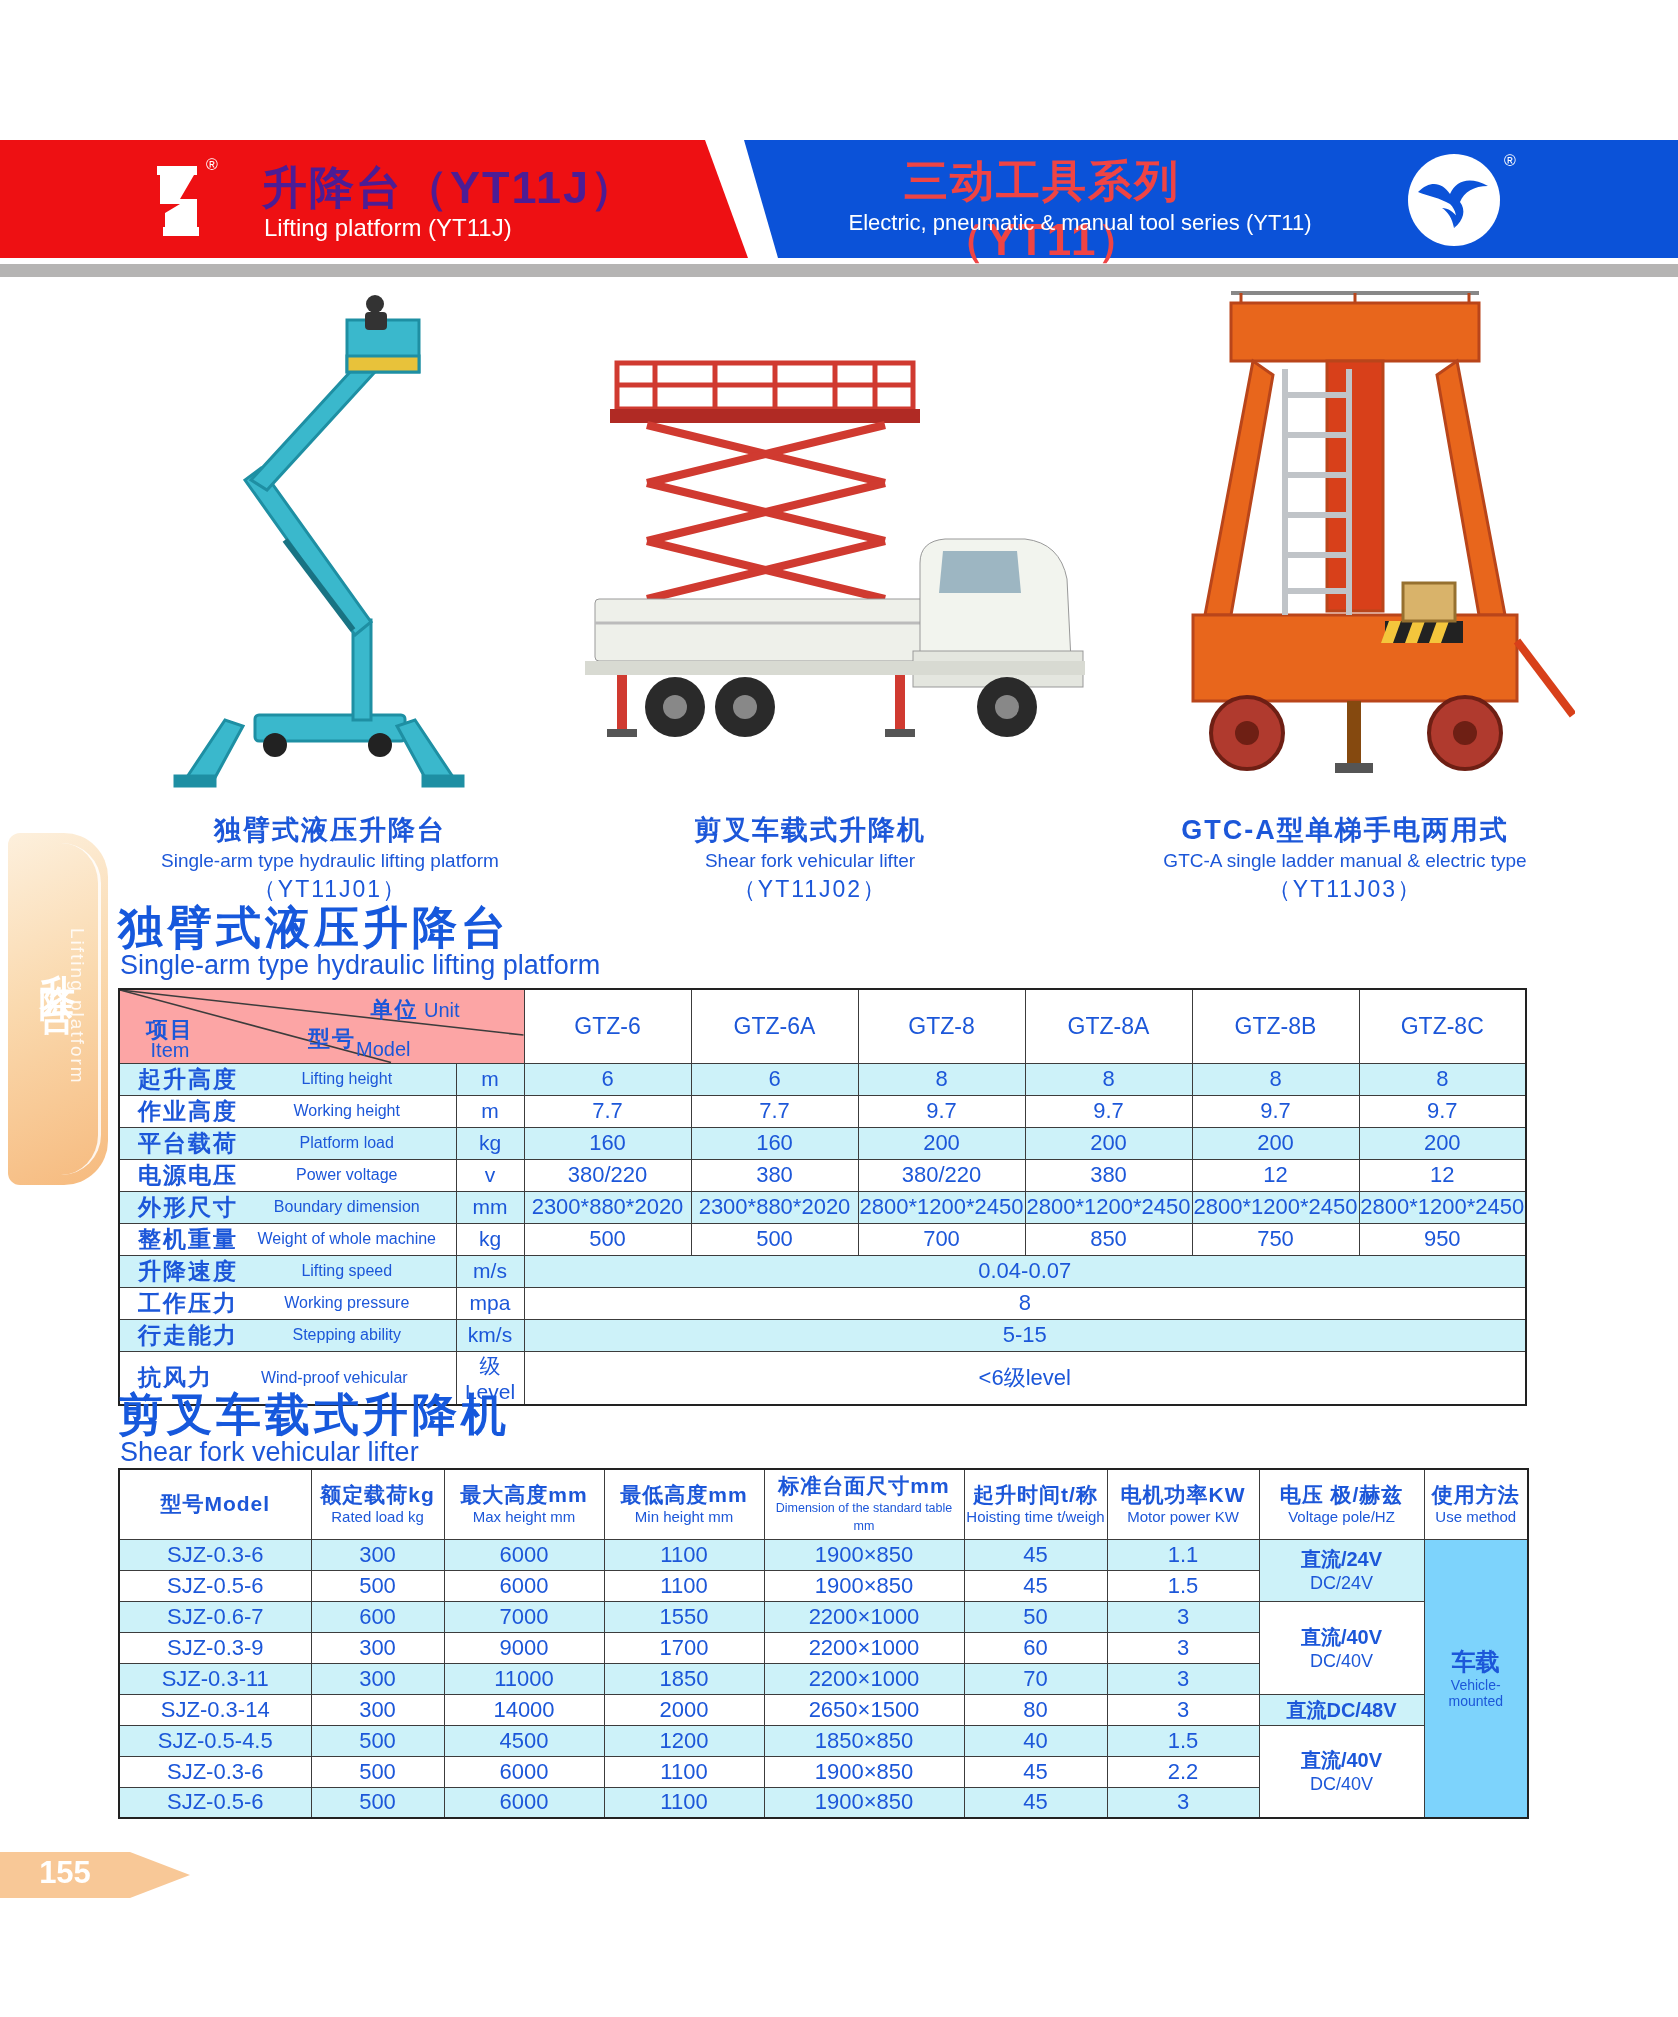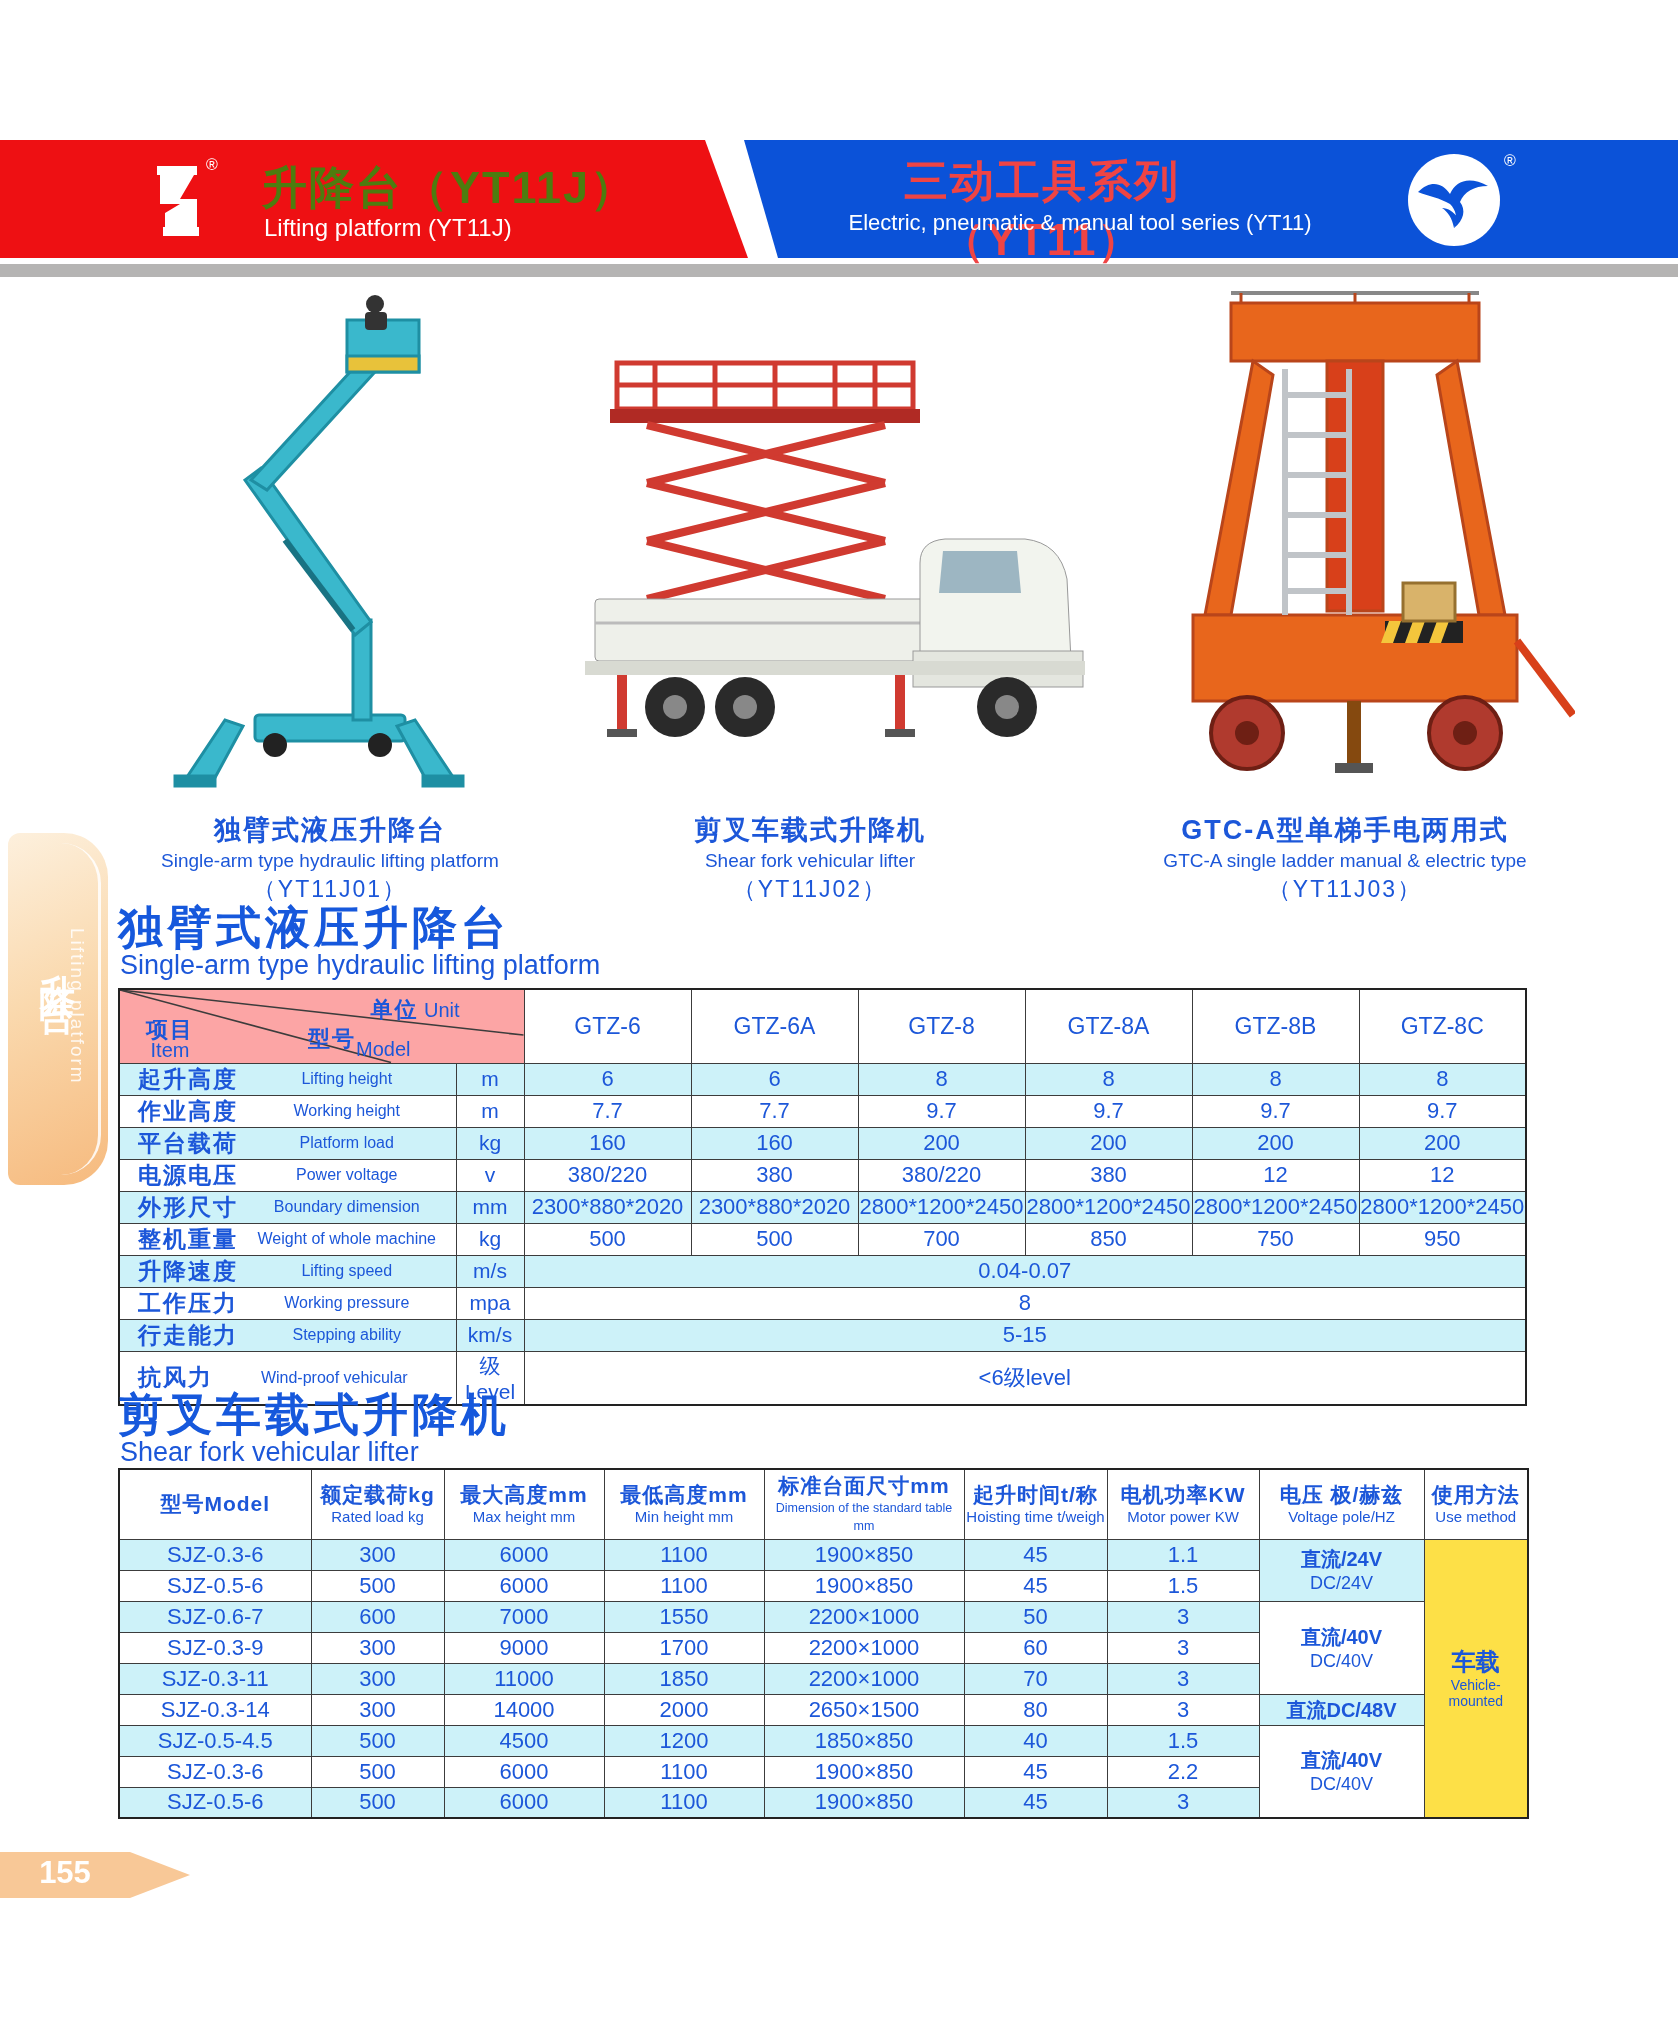--- a/index.html
+++ b/index.html
@@ -9,21 +9,21 @@
 
   
   .band-red { position:absolute; left:0; top:140px; width:762px; height:118px;
     background:#ee1013; clip-path:polygon(0 0,705px 0,748px 100%,0 100%); }
   .band-blue { position:absolute; left:740px; top:140px; width:938px; height:118px;
     background:#0b52d8; clip-path:polygon(4px 0,100% 0,100% 100%,38px 100%); }
   .gray-bar { position:absolute; left:0; top:264px; width:1678px; height:13px; background:#b5b4b3; }
 
   .hd-logo { position:absolute; left:155px; top:166px; }
   .hd-reg-left { position:absolute; left:206px; top:156px; color:#fff; font-size:16px; }
-  .hd-title-l { position:absolute; left:262px; top:158px; color:#4d7c0f; font-size:45px; font-weight:bold; letter-spacing:2px; }
+  .hd-title-l { position:absolute; left:262px; top:158px; color:#4c1d95; font-size:45px; font-weight:bold; letter-spacing:2px; }
   .hd-sub-l { position:absolute; left:264px; top:214px; color:#fff; font-size:24px; }
 
   .hd-title-r { position:absolute; left:832px; top:152px; width:420px; text-align:center; color:#ef4444; font-size:44px; font-weight:bold; letter-spacing:2px; }
   .hd-sub-r { position:absolute; left:830px; top:210px; width:500px; text-align:center; color:#fff; font-size:22px; }
   .bird-circle { position:absolute; left:1408px; top:154px; width:92px; height:92px; background:#fff; border-radius:50%; }
   .hd-reg-right { position:absolute; left:1504px; top:152px; color:#fff; font-size:16px; }
 
   
   .side-tab { position:absolute; left:8px; top:833px; width:100px; height:352px;
     background:linear-gradient(155deg,#fdf0dd 0%,#fad9ae 45%,#f6ba7e 100%);
@@ -459,21 +459,21 @@
           <td class="val-cell">300</td>
           <td class="val-cell">6000</td>
           <td class="val-cell">1100</td>
           <td class="val-cell">1900×850</td>
           <td class="val-cell">45</td>
           <td class="val-cell">1.1</td>
           <td rowspan="2" style="background: rgb(205, 242, 249);">
             <div class="volt-l1">直流/24V</div>
             <div class="volt-l2">DC/24V</div>
           </td>
-          <td rowspan="9" style="background: #fde047;">
+          <td rowspan="9" style="background: #7dd3fc;">
             <div class="use-cn">车载</div>
             <div class="use-en">Vehicle-mounted</div>
           </td>
         </tr>
         <tr class="row-plain" style="height: 31px;">
           <td class="val-cell">SJZ-0.5-6</td>
           <td class="val-cell">500</td>
           <td class="val-cell">6000</td>
           <td class="val-cell">1100</td>
           <td class="val-cell">1900×850</td>

